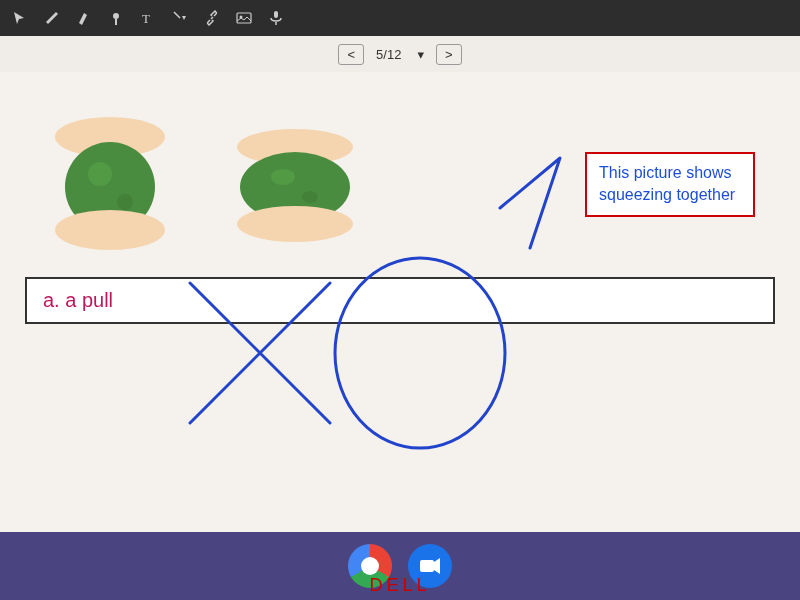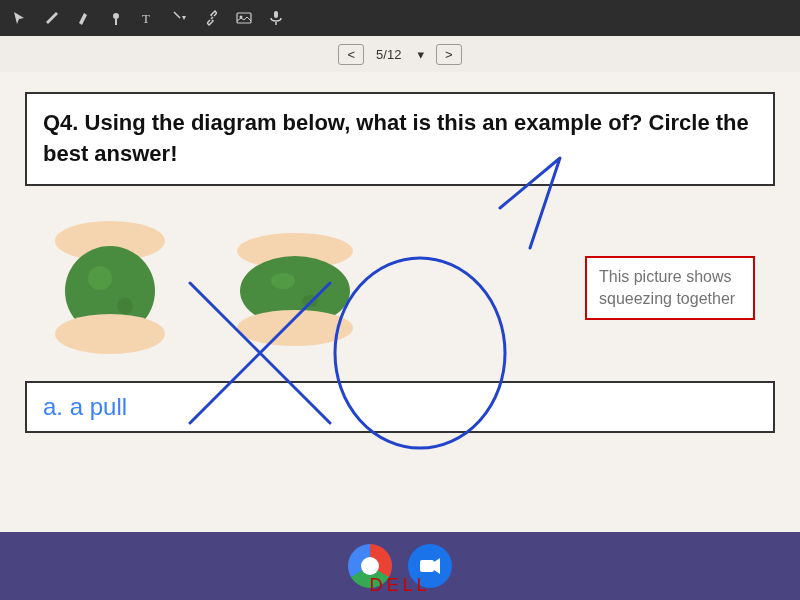--- a/index.html
+++ b/index.html
@@ -110,35 +110,35 @@
       background: white;
       padding: 8px 12px;
       width: 170px;
       position: absolute;
       top: 50px;
       right: 20px;
     }
 
     .annotation-text {
       font-size: 16px;
-      color: #737373;
+      color: #1d4ed8;
       line-height: 1.4;
     }
 
     
     .answer-box {
       border: 2px solid #333;
       background: white;
       padding: 10px 16px;
       margin-top: 20px;
     }
 
     .answer-text {
-      font-size: 24px;
-      color: #3b82f6;
+      font-size: 20px;
+      color: #be185d;
     }
 
     
     .taskbar {
       width: 800px;
       height: 68px;
       background: #4a4580;
       display: flex;
       align-items: center;
       justify-content: center;
@@ -265,23 +265,20 @@
   <button class="nav-btn">&lt;</button>
   <div class="page-indicator">
     <span>5/12</span>
     <span style="cursor:pointer;">▾</span>
   </div>
   <button class="nav-btn">&gt;</button>
 </div>
 
 <div class="content-area">
 
-  <div class="question-box">
-    <div class="question-text">Q4. Using the diagram below, what is this an example of? Circle the best answer!</div>
-  </div>
 
   <div class="images-row">
 
     <div class="ball-container">
       <svg width="170" height="155" viewBox="0 0 170 155">
 
         <ellipse cx="85" cy="35" rx="55" ry="20" fill="#f5d5b0"></ellipse>
         <ellipse cx="55" cy="40" rx="14" ry="10" fill="#f5d5b0"></ellipse>
         <ellipse cx="75" cy="35" rx="14" ry="10" fill="#f5d5b0"></ellipse>
         <ellipse cx="95" cy="35" rx="14" ry="10" fill="#f5d5b0"></ellipse>

